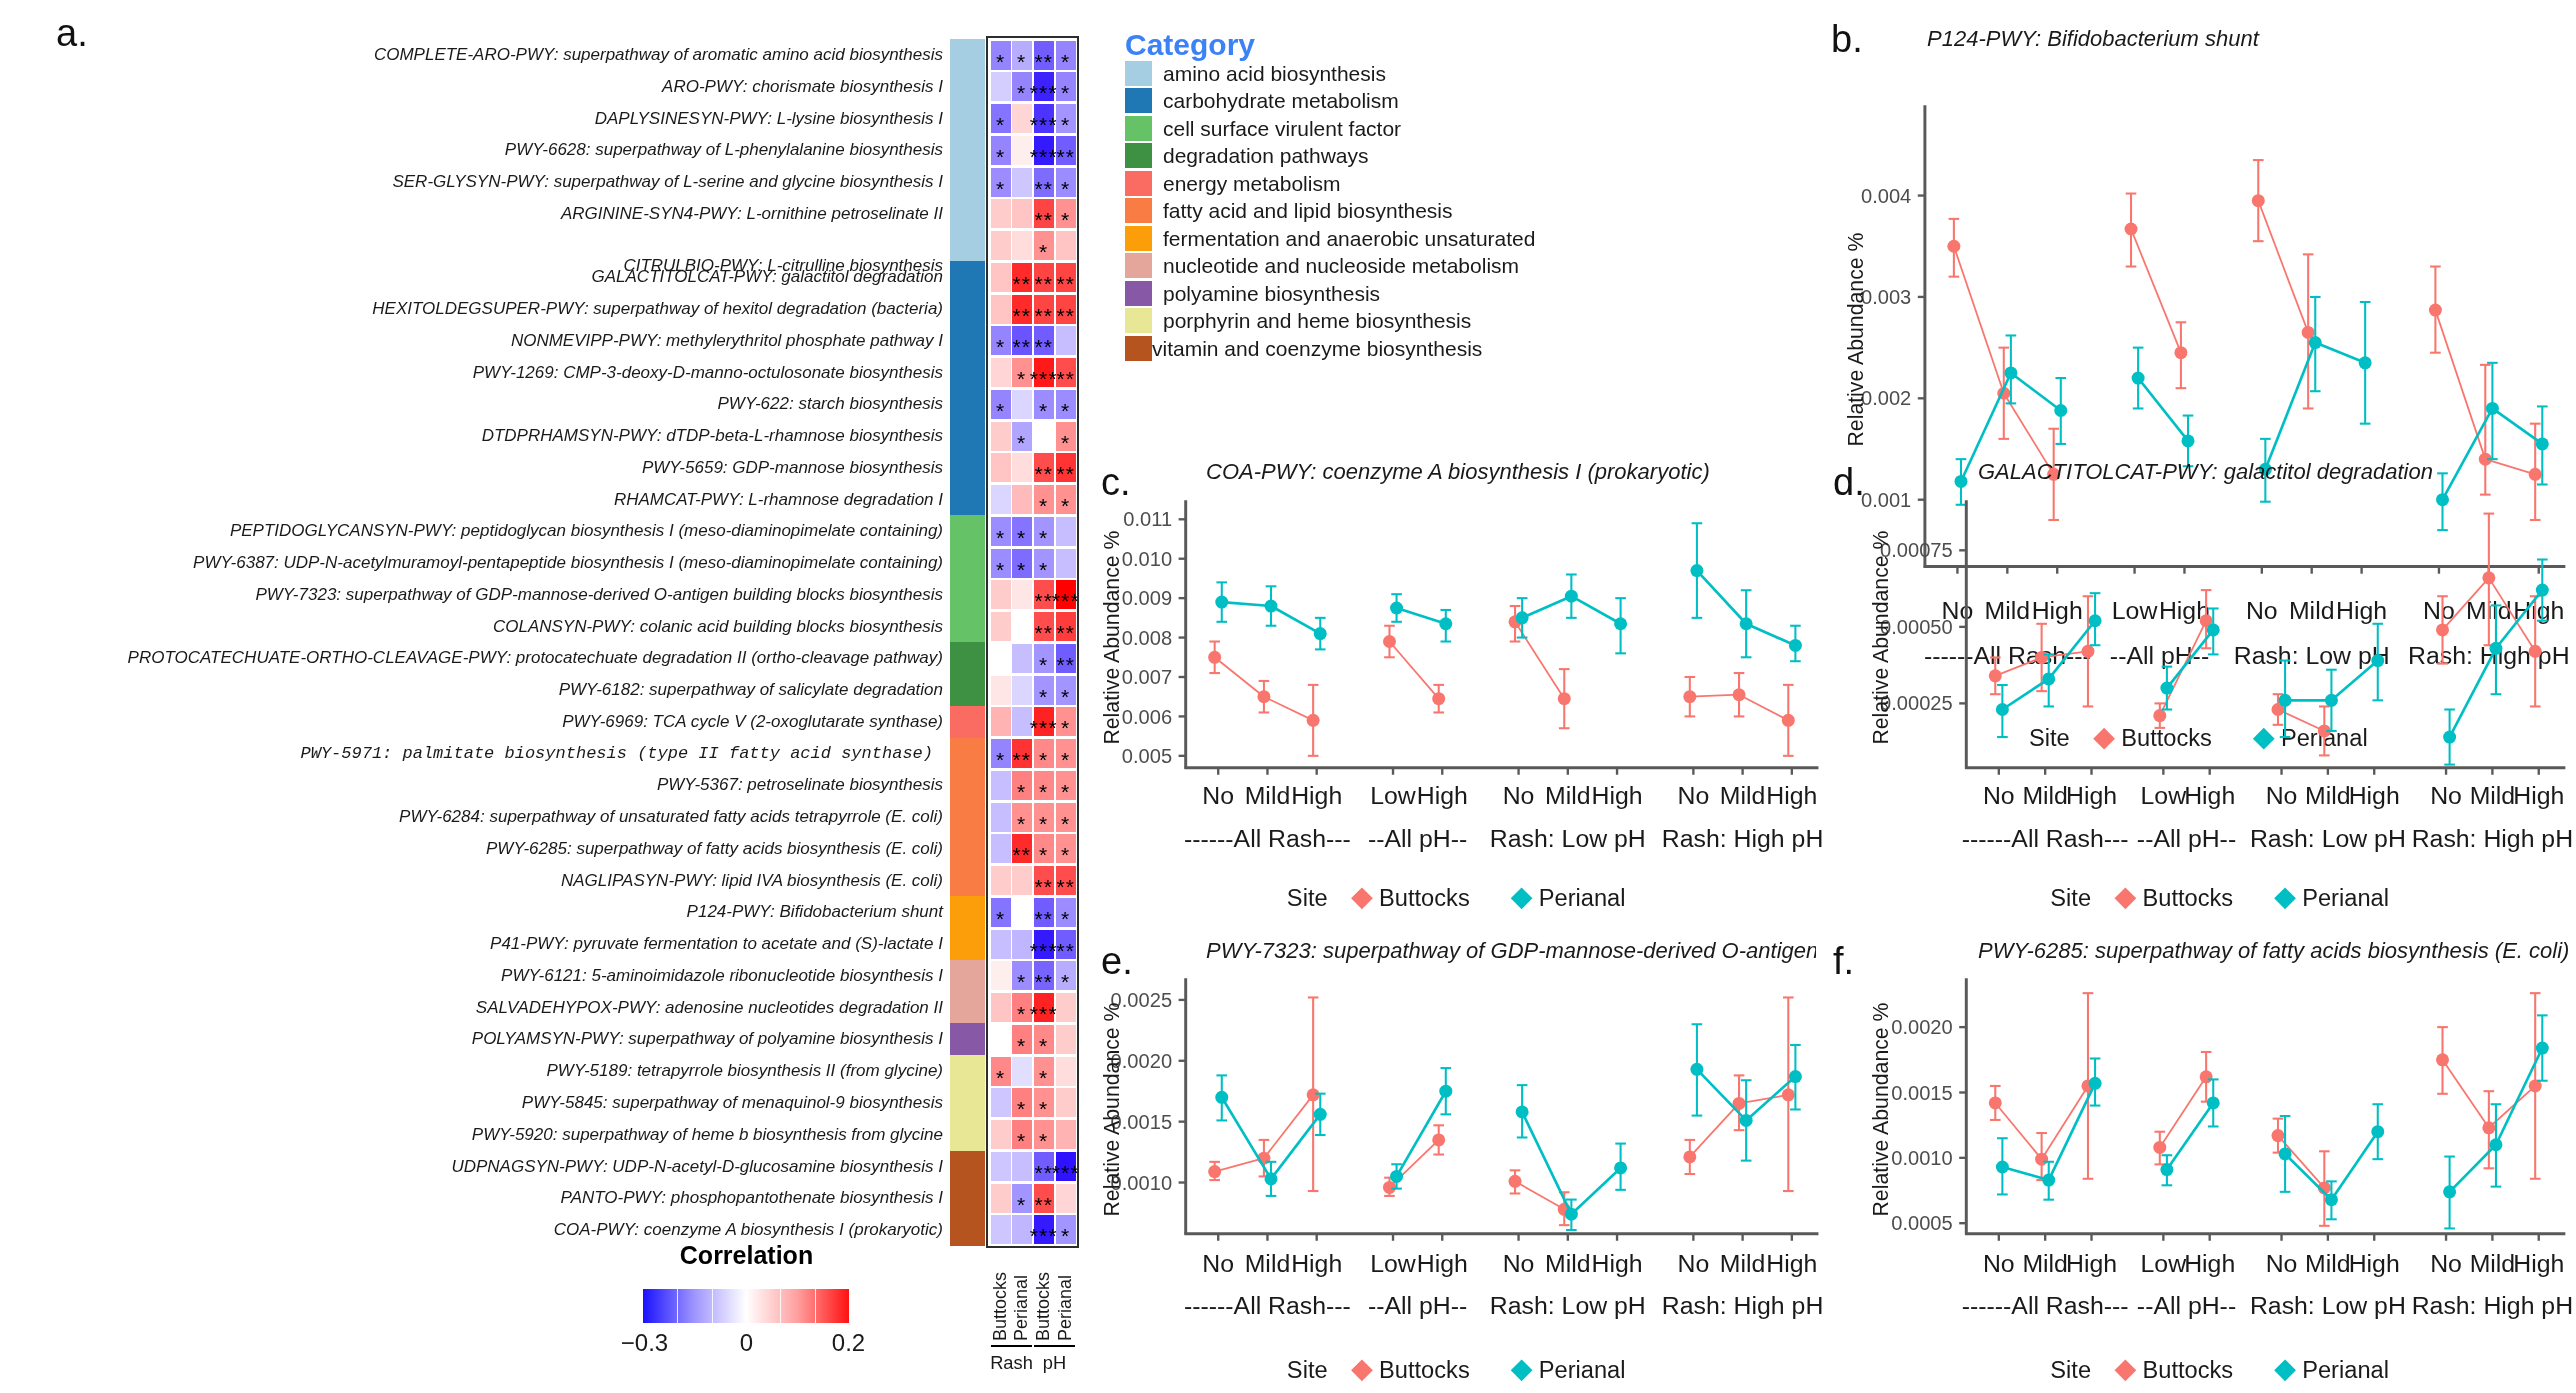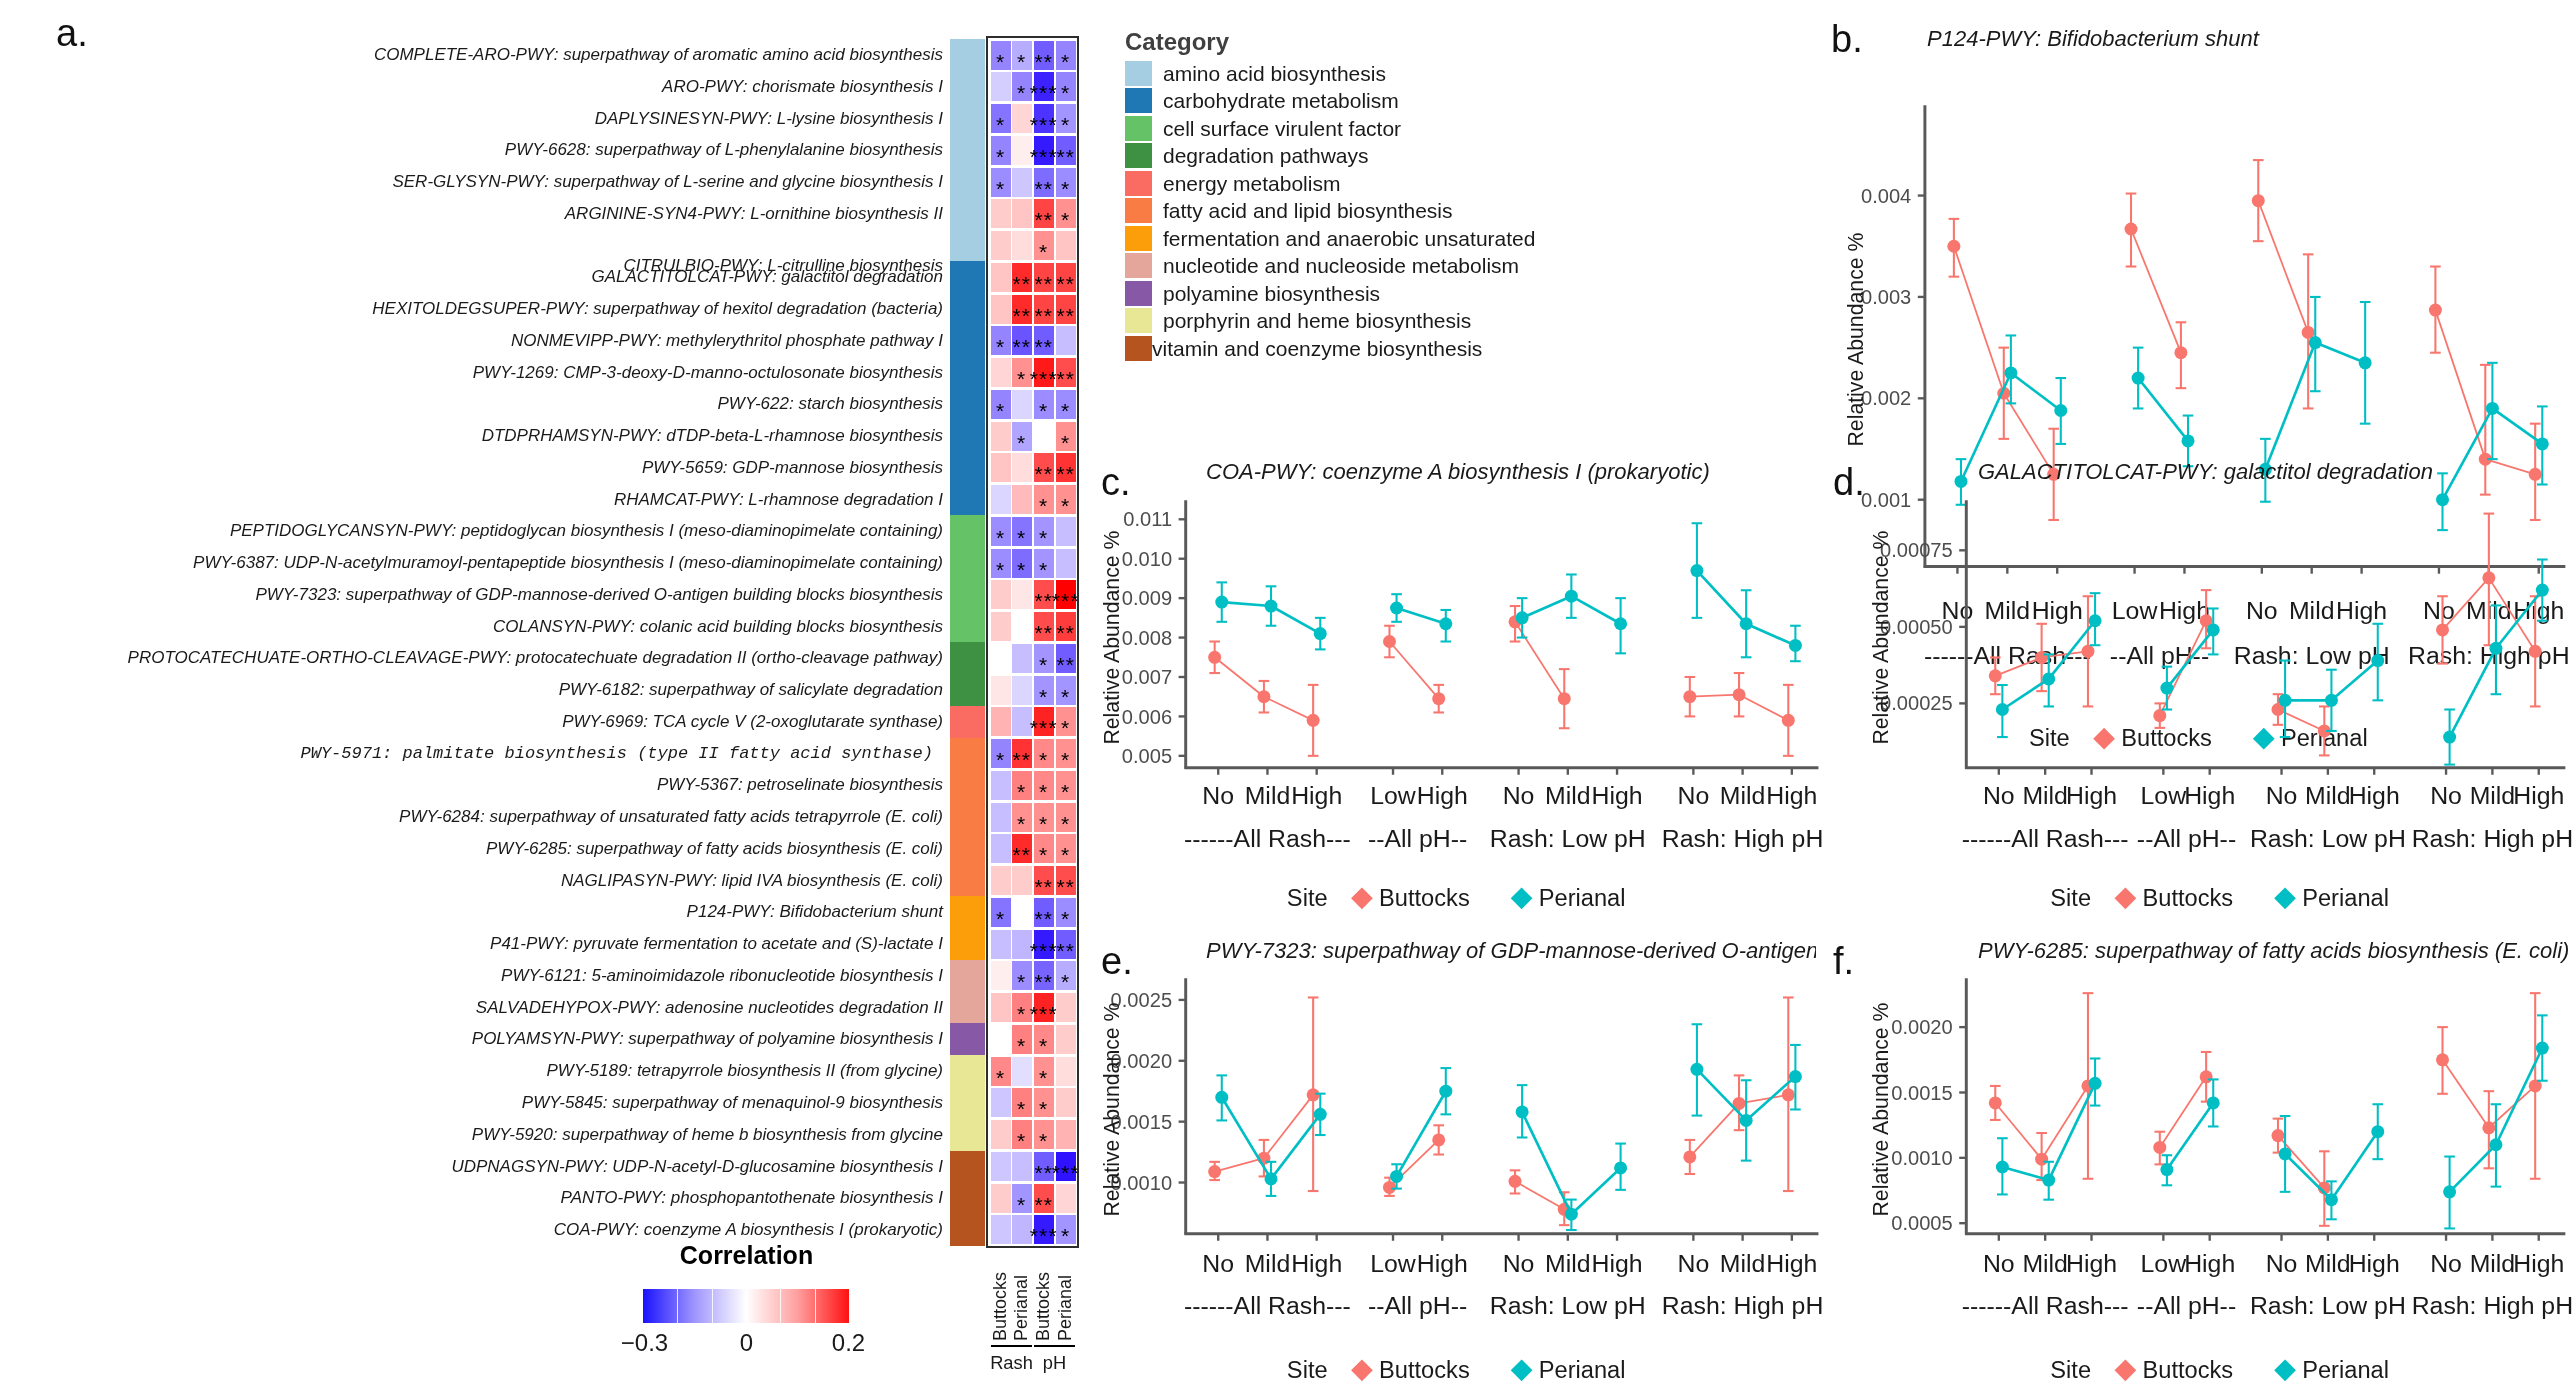--- a/index.html
+++ b/index.html
@@ -8,21 +8,21 @@
   .abs{position:absolute;}
   .panel-letter{font-size:38px;color:#111;}
   .row-label{position:absolute;font-style:italic;font-size:17px;color:#1a1a1a;text-align:right;white-space:nowrap;}
   .hm-cell{position:absolute;display:flex;align-items:center;justify-content:center;}
   .hm-star{font-size:21px;color:#000;letter-spacing:1.2px;transform:translateY(6px);line-height:0;}
   .cat-strip{position:absolute;}
   .hm-border{position:absolute;border:2.4px solid #2d2d2d;}
   .col-label{position:absolute;writing-mode:vertical-rl;transform:rotate(180deg);font-size:18px;color:#1a1a1a;text-align:left;}
   .grp-underline{position:absolute;background:#000;height:2.4px;}
   .grp-label{position:absolute;font-size:18.3px;color:#1a1a1a;text-align:center;}
-  .legend-title{font-weight:bold;font-size:24px;color:#404040;}
+  .legend-title{font-weight:bold;font-size:30px;color:#3b82f6;}
   .cat-item-label{position:absolute;font-size:21px;color:#1a1a1a;white-space:nowrap;}
   .cat-swatch{position:absolute;width:27px;height:25px;}
   .cbar-title{position:absolute;font-weight:bold;font-size:25px;color:#000;text-align:center;}
   .cbar{position:absolute;background:linear-gradient(90deg,#1a12ff 0%,#9f95ff 25%,#ffffff 50%,#ff9f9f 75%,#ff1111 100%);}
   .cbar-tick{position:absolute;top:0;width:1.2px;height:100%;background:rgba(255,255,255,0.85);}
   .cbar-lab{position:absolute;font-size:24px;color:#1a1a1a;text-align:center;width:95px;}
   .p-title{position:absolute;font-style:italic;font-size:22px;color:#1a1a1a;white-space:nowrap;overflow:hidden;}
   svg text{font-family:"Liberation Sans", sans-serif;}
 </style>
 </head>
@@ -30,21 +30,21 @@
 
 <div id="fig">
 
   <div class="abs panel-letter" style="left:56px;top:12px;">a.</div>
   <div id="hm-labels">
       <div class="row-label" style="left: 35px; top: 39px; width: 908px; line-height: 32px;">COMPLETE-ARO-PWY: superpathway of aromatic amino acid biosynthesis</div>
       <div class="row-label" style="left: 35px; top: 71px; width: 908px; line-height: 32px;">ARO-PWY: chorismate biosynthesis I</div>
       <div class="row-label" style="left: 35px; top: 103px; width: 908px; line-height: 32px;">DAPLYSINESYN-PWY: L-lysine biosynthesis I</div>
       <div class="row-label" style="left: 35px; top: 134px; width: 908px; line-height: 32px;">PWY-6628: superpathway of L-phenylalanine biosynthesis</div>
       <div class="row-label" style="left: 35px; top: 166px; width: 908px; line-height: 32px;">SER-GLYSYN-PWY: superpathway of L-serine and glycine biosynthesis I</div>
-      <div class="row-label" style="left: 35px; top: 198px; width: 908px; line-height: 32px;">ARGININE-SYN4-PWY: L-ornithine biosynthesis II</div>
+      <div class="row-label" style="left: 35px; top: 198px; width: 908px; line-height: 32px;">ARGININE-SYN4-PWY: L-ornithine petroselinate II</div>
       <div class="row-label" style="left: 35px; top: 230px; width: 908px; line-height: 32px; margin-top: 20px;">CITRULBIO-PWY: L-citrulline biosynthesis</div>
       <div class="row-label" style="left: 35px; top: 261px; width: 908px; line-height: 32px;">GALACTITOLCAT-PWY: galactitol degradation</div>
       <div class="row-label" style="left: 35px; top: 293px; width: 908px; line-height: 32px;">HEXITOLDEGSUPER-PWY: superpathway of hexitol degradation (bacteria)</div>
       <div class="row-label" style="left: 35px; top: 325px; width: 908px; line-height: 32px;">NONMEVIPP-PWY: methylerythritol phosphate pathway I</div>
       <div class="row-label" style="left: 35px; top: 357px; width: 908px; line-height: 32px;">PWY-1269: CMP-3-deoxy-D-manno-octulosonate biosynthesis</div>
       <div class="row-label" style="left: 35px; top: 388px; width: 908px; line-height: 32px;">PWY-622: starch biosynthesis</div>
       <div class="row-label" style="left: 35px; top: 420px; width: 908px; line-height: 32px;">DTDPRHAMSYN-PWY: dTDP-beta-L-rhamnose biosynthesis</div>
       <div class="row-label" style="left: 35px; top: 452px; width: 908px; line-height: 32px;">PWY-5659: GDP-mannose biosynthesis</div>
       <div class="row-label" style="left: 35px; top: 484px; width: 908px; line-height: 32px;">RHAMCAT-PWY: L-rhamnose degradation I</div>
       <div class="row-label" style="left: 35px; top: 515px; width: 908px; line-height: 32px;">PEPTIDOGLYCANSYN-PWY: peptidoglycan biosynthesis I (meso-diaminopimelate containing)</div>

